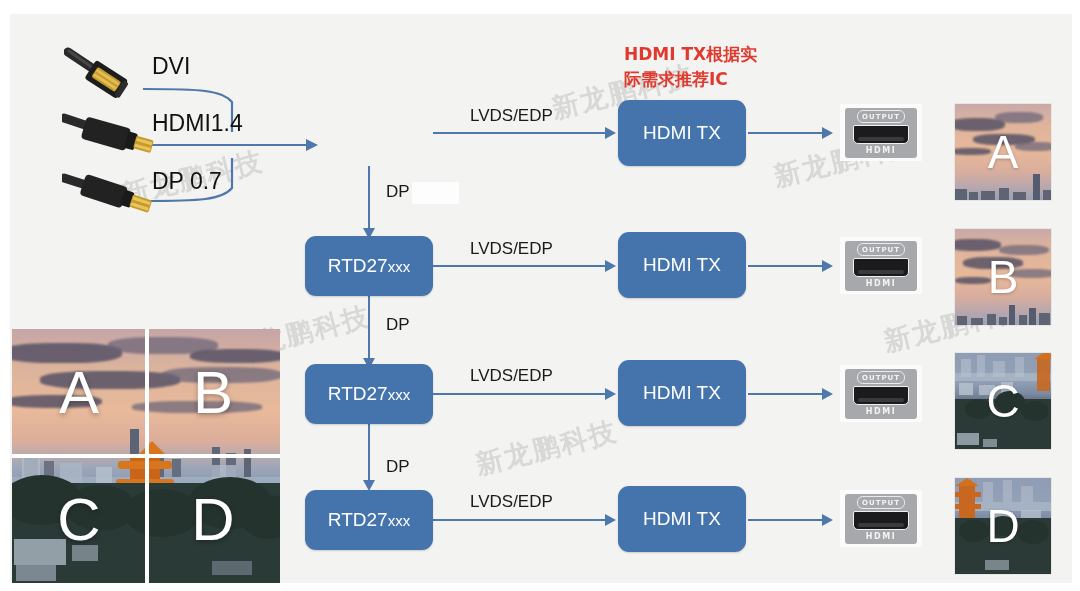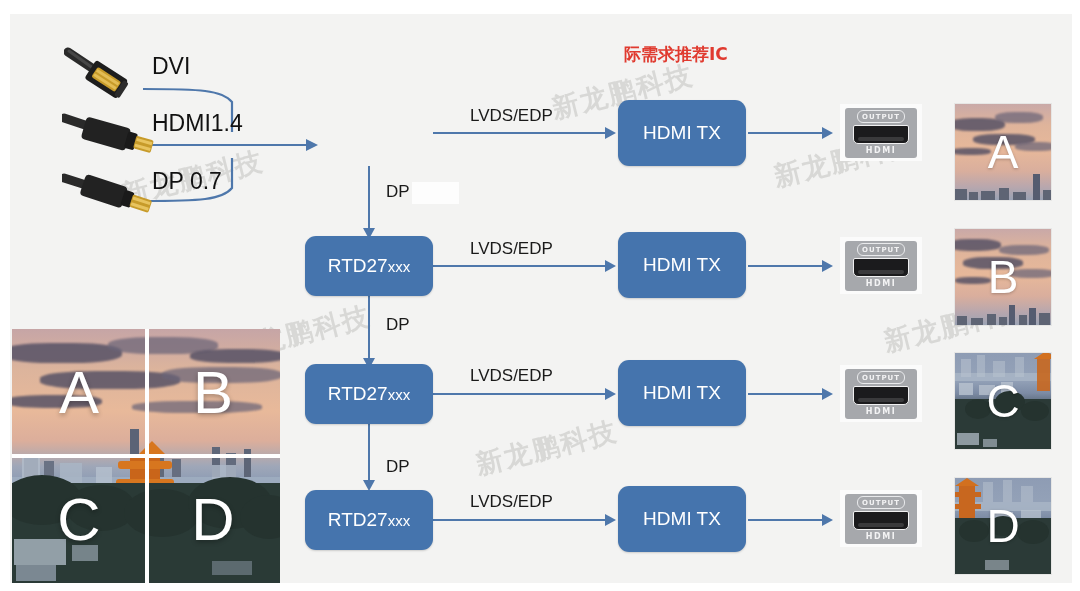--- a/index.html
+++ b/index.html
@@ -259,20 +259,21 @@
 
   <svg class="bracket" style="left:140px;top:80px;" width="190" height="130" viewBox="0 0 190 130">
     <path d="M3 9 C60 9, 82 10, 92 22 L92 52" fill="none" stroke="#4e77ab" stroke-width="2.2"></path>
     <path d="M3 121 C60 121, 82 120, 92 108 L92 78" fill="none" stroke="#4e77ab" stroke-width="2.2"></path>
     <path d="M3 65 L92 65" fill="none" stroke="#4e77ab" stroke-width="2.2"></path>
     <path d="M92 65 L166 65" fill="none" stroke="#4e77ab" stroke-width="2.2"></path>
     <path d="M166 59 L178 65 L166 71 Z" fill="#4e77ab"></path>
   </svg>
 
   <div class="note" style="left:624px;top:42px;">
+    <div>HDMI TX根据实</div>
     <div>际需求推荐IC</div>
   </div>
 
   <div class="hline" style="left:433px;top:132px;width:176px;"></div>
   <div class="arrowR" style="left:605px;top:127px;"></div>
   <div class="elabel" style="left:470px;top:106px;">LVDS/EDP</div>
 
   <div class="node tx" style="left:618px;top:100px;width:128px;height:66px;">HDMI TX</div>
   <div class="hline" style="left:748px;top:132px;width:78px;"></div>
   <div class="arrowR" style="left:822px;top:127px;"></div>

